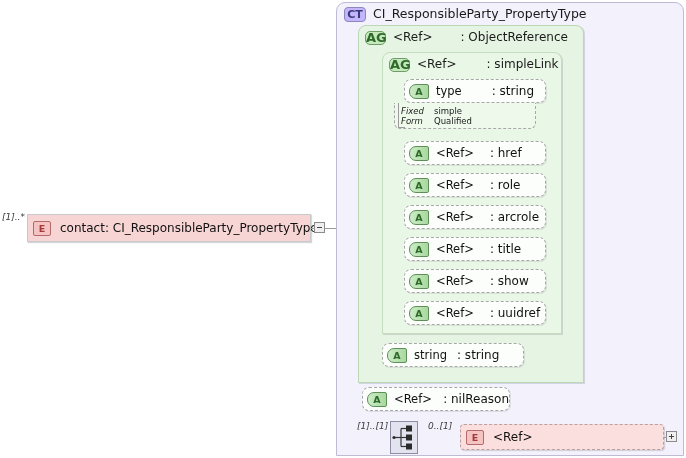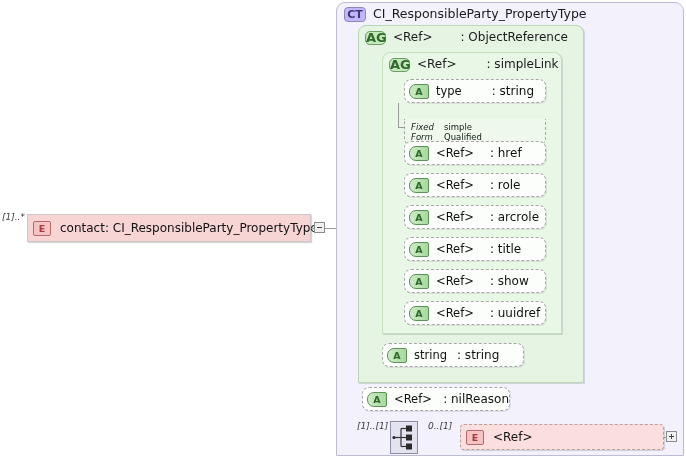--- a/index.html
+++ b/index.html
@@ -242,21 +242,21 @@
     <span>: simpleLink</span>
   </div>
 
   <div class="attr-row" style="left:404px;top:79px;width:142px;">
     <span class="badge-a">A</span>
     <span class="nm">type</span>
     <span class="gap" style="width:30px"></span>
     <span class="ty">: string</span>
   </div>
 
-  <div class="prop-box" style="left:404px;top:103px;width:142px;height:26px;margin-top:16px;">
+  <div class="prop-box" style="left:394px;top:103px;width:142px;height:26px;">
     <div class="prop-line">
       <span class="prop-k">Fixed</span>
       <span class="prop-v">simple</span>
     </div>
     <div class="prop-line">
       <span class="prop-k">Form</span>
       <span class="prop-v">Qualified</span>
     </div>
   </div>
 

